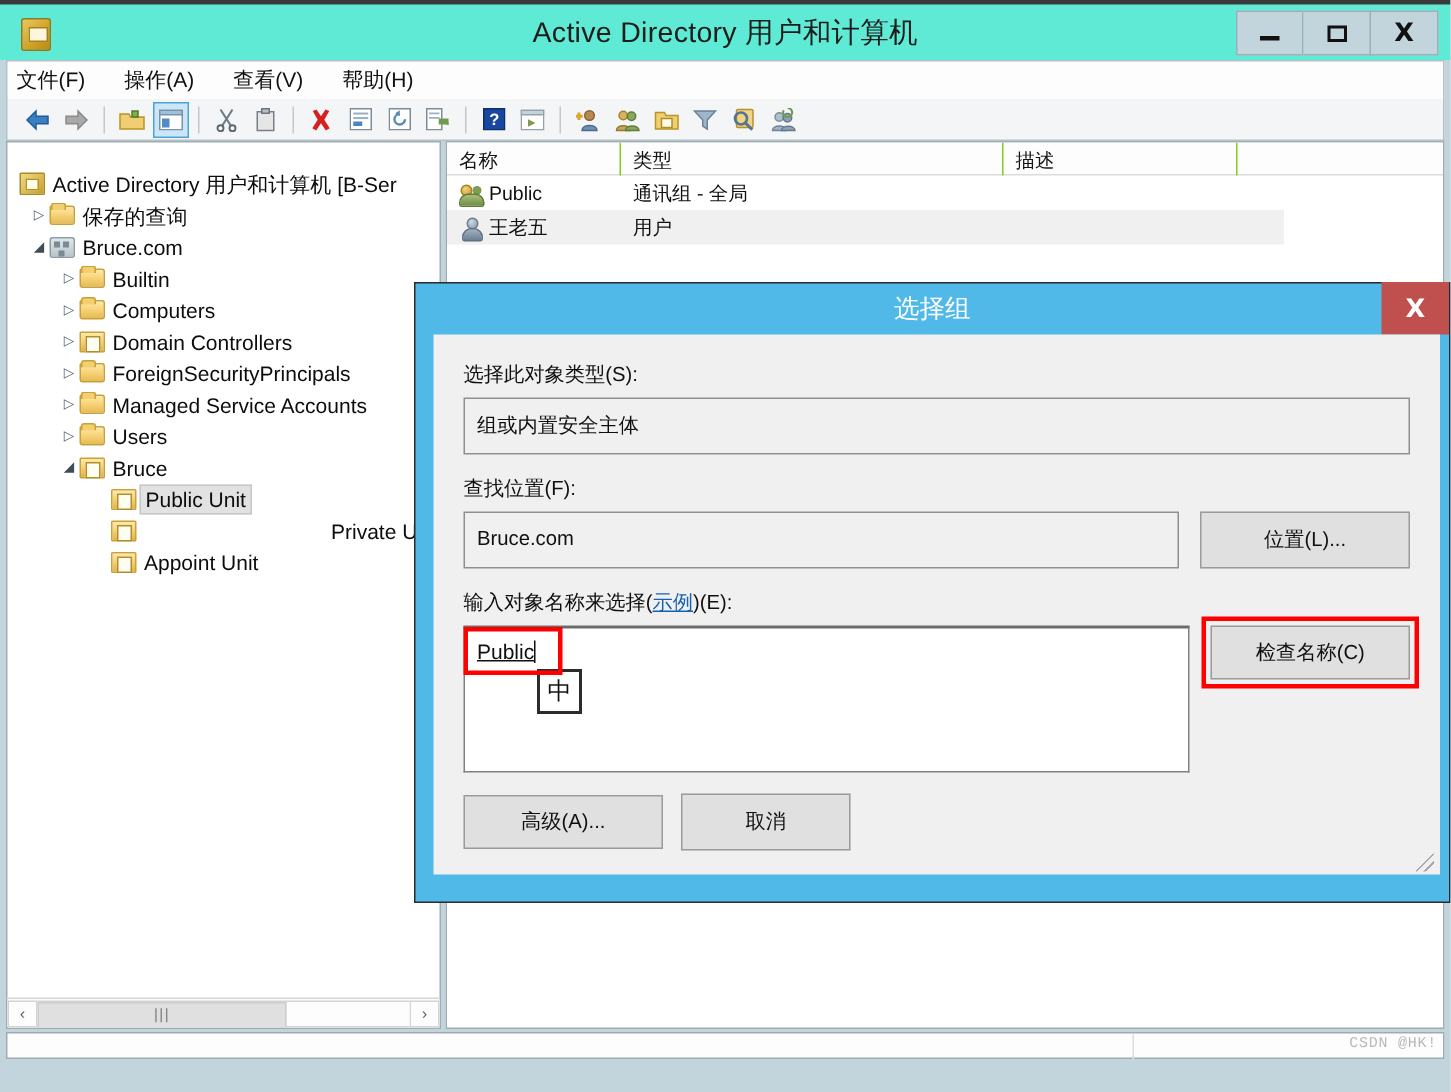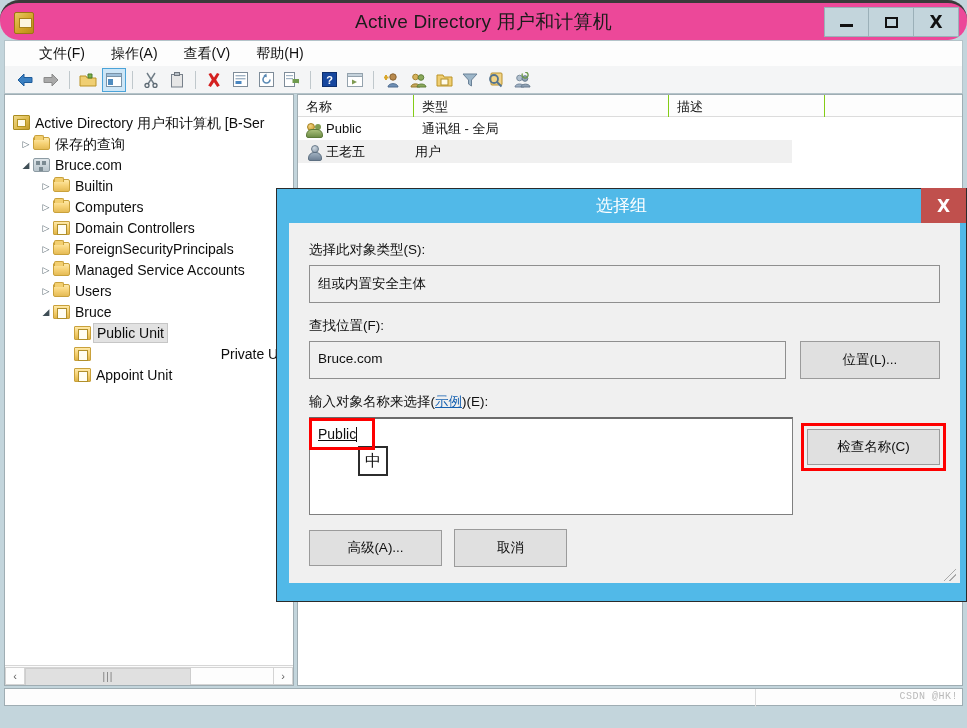--- a/index.html
+++ b/index.html
@@ -12,23 +12,22 @@
   }
   #app {
     position: relative;
     width: 967px; height: 728px;
     background: #c3d5dc;
   }
 
   
   .titlebar {
     position: absolute; left: 0; top: 0; width: 967px; height: 40px;
-    background: #ec4899;
+    background: #5eead4;
     border-top: 3px solid #3a3a3a;
-    border-radius: 19px;
   }
   .win-icon {
     position: absolute; left: 14px; top: 9px; width: 20px; height: 22px;
     background: linear-gradient(135deg,#e8c860 0%,#d3a429 55%,#b98a17 100%);
     border: 1px solid #9c7611; border-radius: 2px;
   }
   .win-icon::after {
     content: ""; position: absolute; left: 4px; top: 5px;
     width: 11px; height: 8px; background: #fdf6df; border: 1px solid #a7821c;
   }
@@ -45,21 +44,21 @@
   }
   .win-btn:first-child { border-left: 1px solid #9bb0b8; }
   .win-btn .glyph-min { display:block; width: 13px; height: 3px; background:#111; margin-top:7px;}
   .win-btn .glyph-max { display:block; width: 13px; height: 11px; border: 2px solid #111;}
   .win-btn .glyph-close { font-size: 17px; font-weight: bold; line-height: 1; }
 
   
   .menubar {
     position: absolute; left: 4px; top: 40px; width: 959px; height: 26px;
     background: #fdfdfd; border: 1px solid #b4c3c9; border-bottom: none;
-    display: flex; align-items: center; padding-left: 32px; gap: 22px;
+    display: flex; align-items: center; padding-left: 4px; gap: 22px;
   }
   .menu-item { font-size: 14px; color: #101010; cursor: default; padding: 2px 2px; }
 
   
   .toolbar {
     position: absolute; left: 4px; top: 66px; width: 959px; height: 28px;
     background: #f4f5f6; border: 1px solid #b4c3c9; border-top: none;
     display: flex; align-items: center; padding-left: 8px; gap: 2px;
   }
   .tb-btn {
@@ -133,21 +132,21 @@
     position: absolute; left: 293px; top: 0; width: 666px; height: 592px;
     background: #fff; border: 1px solid #9fadb3;
     overflow: hidden;
   }
   .lp-header { display: flex; height: 22px; background: #fdfdfd; border-bottom: 1px solid #dcdcdc; }
   .lp-th {
     font-size: 13px; color: #141414; padding: 3px 0 0 8px;
     border-right: 1px solid #84cc16; height: 22px;
   }
   .lp-row { display: flex; height: 23px; align-items: center; }
-  .lp-row.sel { background: #f0f0f0; width: 494px; }
+  .lp-row.sel { background: #f0f0f0; width: 558px; }
   .lp-cell { font-size: 13px; color: #101010; padding-left: 8px; display:flex; align-items:center; }
   .ic-group, .ic-user { width: 16px; height: 16px; position: relative; margin-right: 4px; flex:0 0 16px;}
   .ic-user::before {
     content:""; position:absolute; left:5px; top:1px; width:6px; height:6px; border-radius:50%;
     background: radial-gradient(circle at 35% 30%, #cfd9e2, #8a99a8);
     border: 1px solid #6b7c8c;
   }
   .ic-user::after {
     content:""; position:absolute; left:2px; top:8px; width:12px; height:7px; border-radius: 6px 6px 2px 2px;
     background: linear-gradient(180deg,#9fb0c0,#6e8094); border:1px solid #5e7082;
@@ -527,21 +526,21 @@
       <div class="dlg-label">
         <span>输入对象名称来选择(</span><a href="#">示例</a><span>)(E):</span>
       </div>
 
       <div class="field-row" style="margin-bottom:0;">
         <div class="entrybox" style="flex:1;">
           <span class="entry-text">Public</span><span class="entry-caret"></span>
           <div class="ime-box">中</div>
           <div class="redbox" style="left:-1px; top:-1px; width:66px; height:32px;"></div>
         </div>
-        <div style="position:relative;margin-top:12px;">
+        <div style="position:relative;">
           <div class="dlg-btn small">检查名称(C)</div>
           <div class="redbox" style="left:-6px; top:-6px; width:145px; height:48px;"></div>
         </div>
       </div>
 
       <div class="btn-row">
         <div class="dlg-btn small" style="width:133px;">高级(A)...</div>
         <div class="btn-cancel" style="margin-left:12px;">取消</div>
       </div>
 

